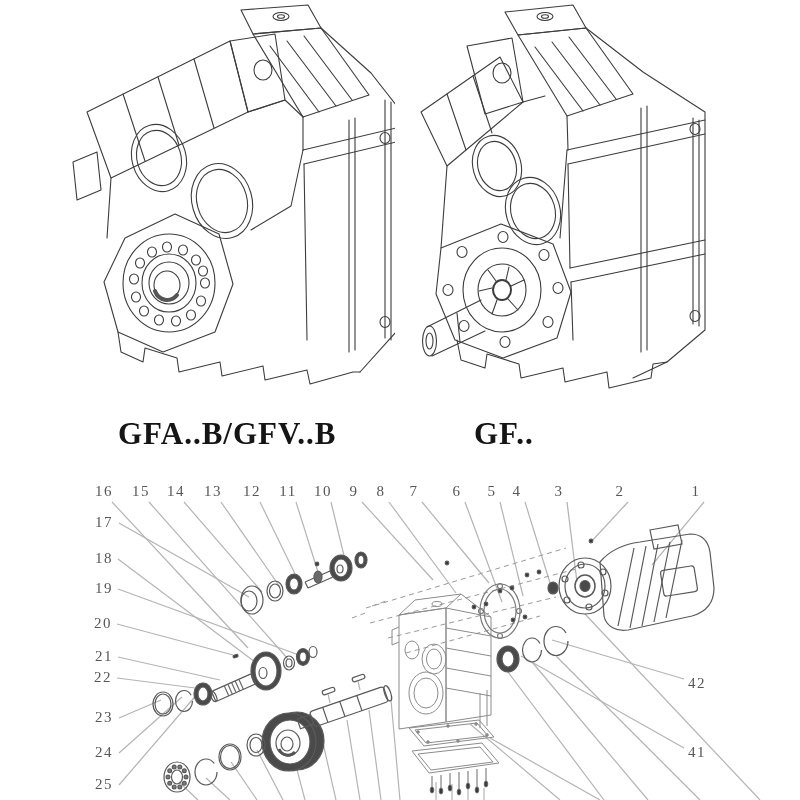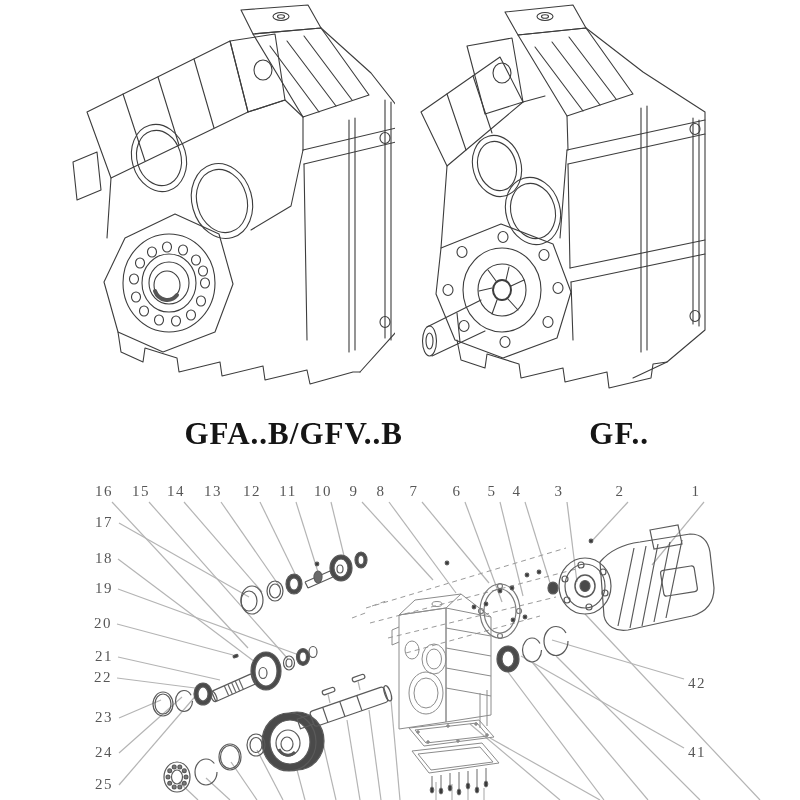--- a/index.html
+++ b/index.html
@@ -1,18 +1,18 @@
 <!DOCTYPE html>
 <html><head>
 <meta charset="utf-8">
 <style>
   html,body{margin:0;padding:0;background:#ffffff;}
   #stage{position:relative;width:800px;height:800px;background:#ffffff;overflow:hidden;
          font-family:"Liberation Serif", serif;}
-  .fig-title{position:absolute;text-align:right;font-weight:bold;font-size:31px;
+  .fig-title{position:absolute;text-align:left;font-weight:bold;font-size:31px;
              letter-spacing:1px;color:#151515;font-family:"Liberation Serif", serif;}
   #title-left{left:118px;top:416px;width:285px;}
   #title-right{left:474px;top:416px;width:175px;}
   svg{position:absolute;display:block;}
   #gb-left{left:55px;top:0;}
   #gb-right{left:405px;top:0;}
   #exploded{left:0;top:460px;}
   .ln{stroke:#3d3d3d;fill:none;stroke-width:1.1;stroke-linejoin:round;stroke-linecap:round;}
   .lt{stroke:#8c8c8c;fill:none;stroke-width:1;stroke-linejoin:round;}
   .pt{stroke:#5a5a5a;fill:none;stroke-width:1.2;}

